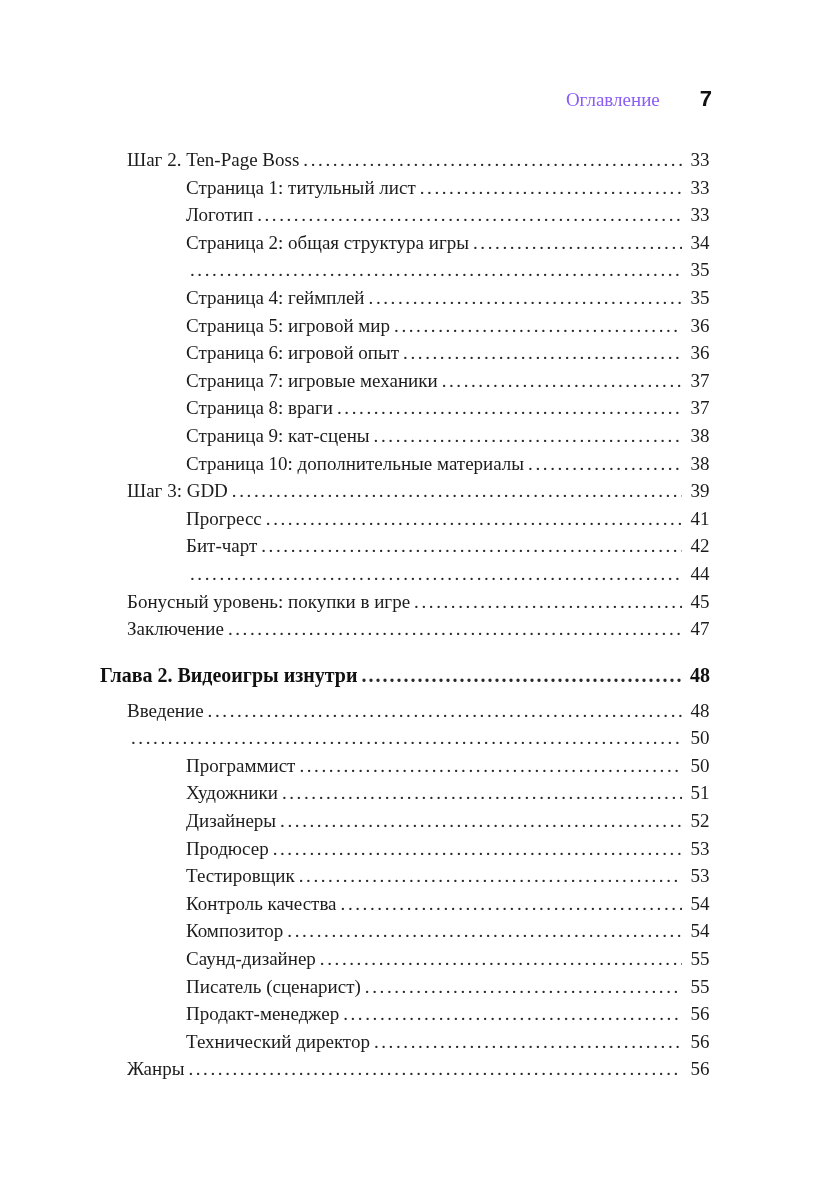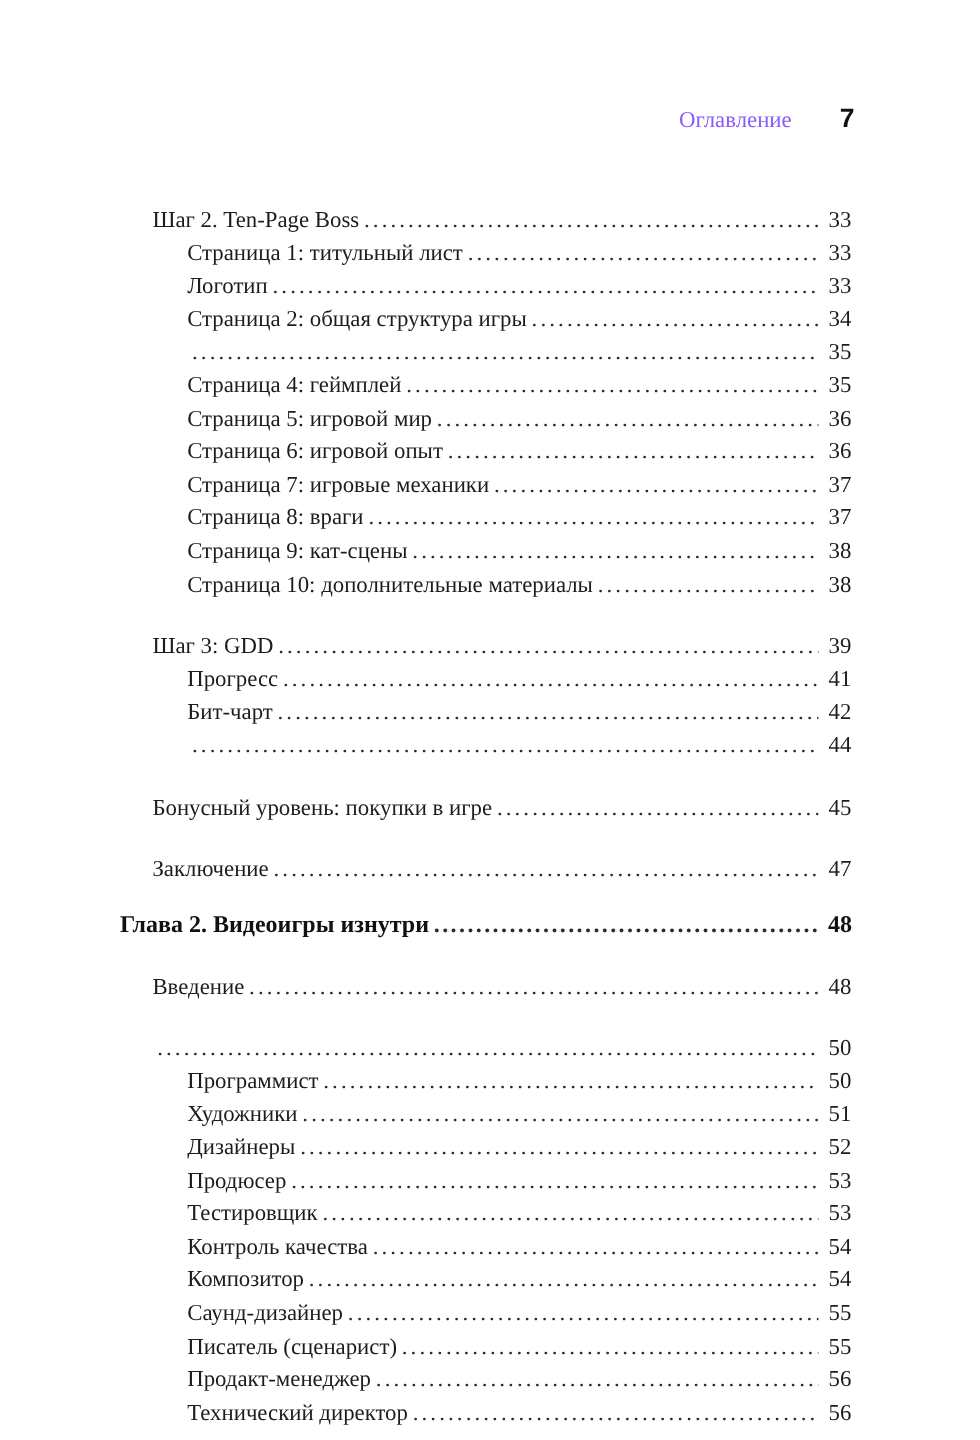--- a/index.html
+++ b/index.html
@@ -54,22 +54,22 @@
     white-space: nowrap;
     letter-spacing: 2.6px;
     margin: 0 6px 0 4px;
     color: #2a2a2a;
   }
   .row .pagenum {
     white-space: nowrap;
     text-align: center;
     min-width: 24px;
   }
-  .l1 { margin-left: 27px; margin-top: 24px; }
-  .l2 { margin-left: 56px; }
+  .l1 { margin-left: 27px; }
+  .l2 { margin-left: 86px; }
   .chapter {
     margin-left: 0;
     font-family: Liberation Serif, serif;
     font-weight: 700;
     font-size: 20px;
     line-height: 28px;
     margin-top: 18px;
     margin-bottom: 8px;
     color: #111;
   }

